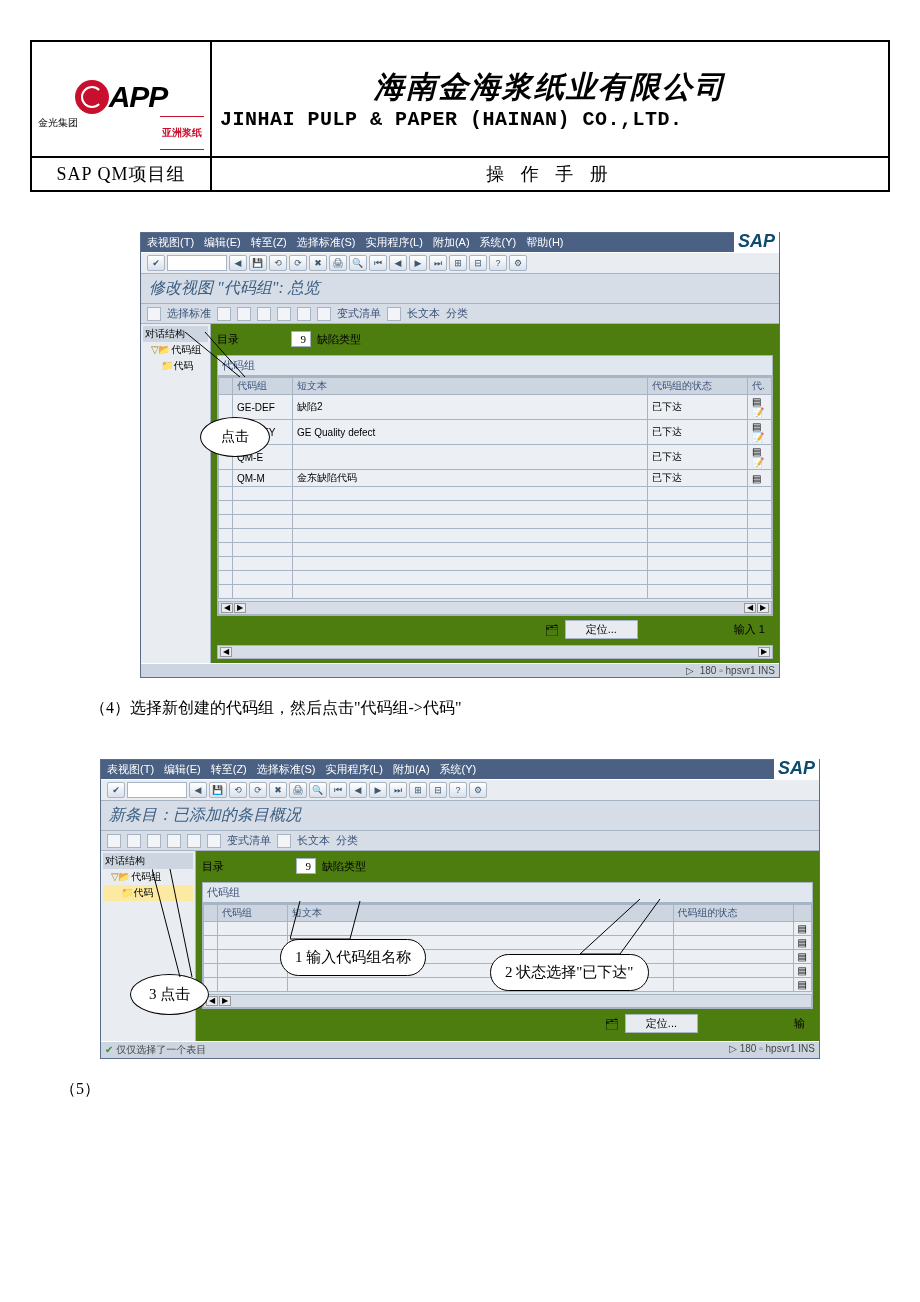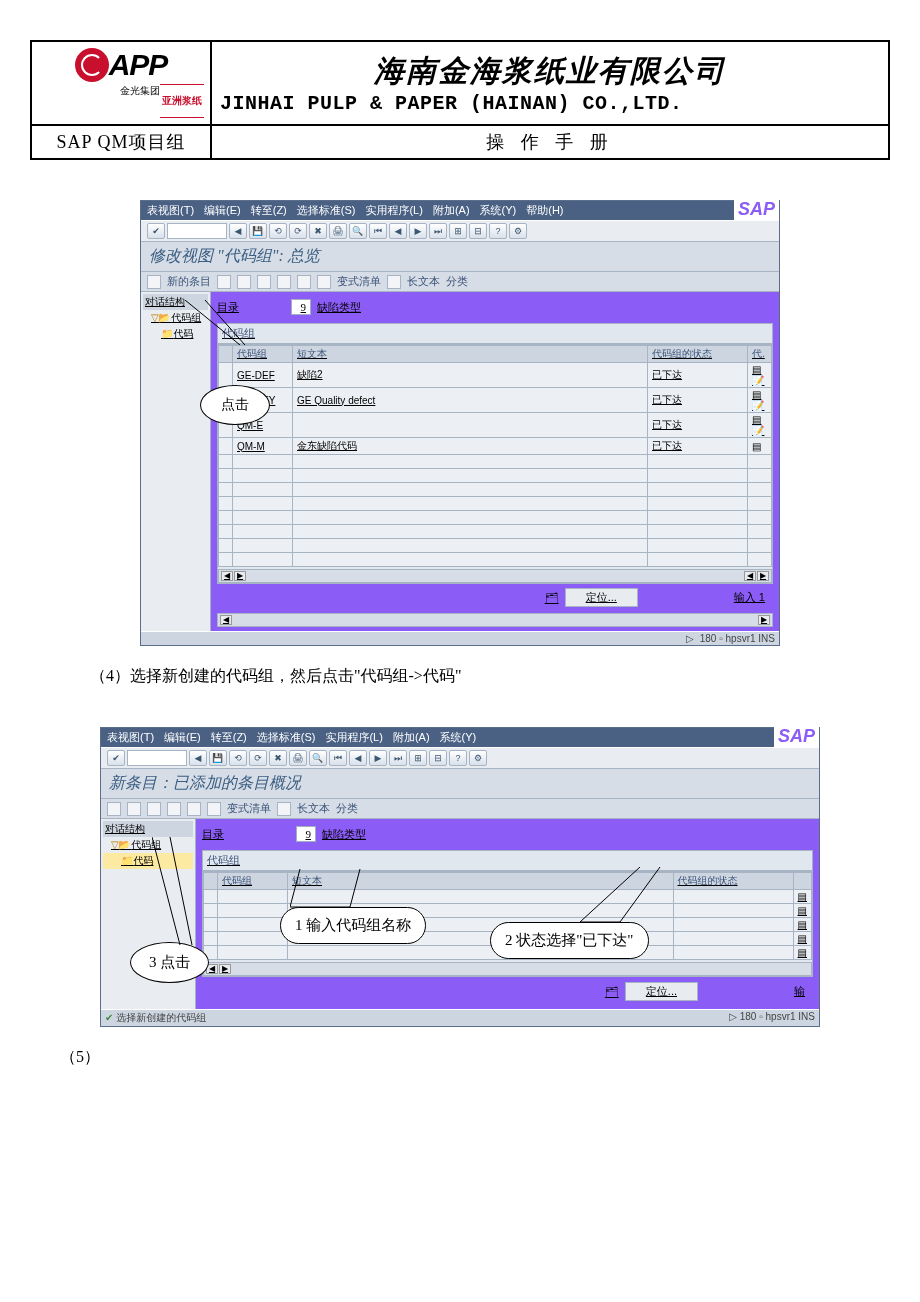--- a/index.html
+++ b/index.html
@@ -1,47 +1,47 @@
 <!DOCTYPE html>
 <html><head>
 <meta charset="utf-8">
 <style>
 * { margin:0; padding:0; box-sizing:border-box; }
 body { font-family: "SimSun", "宋体", serif; background:#fff; width:920px; margin:0 auto; color:#000; font-size:13px; }
 .page { padding:40px 30px; }
 .header-tbl { width:100%; border-collapse:collapse; border:2px solid #000; }
 .header-tbl td { border:2px solid #000; padding:4px 8px; vertical-align:middle; }
 .logo-cell { width:180px; text-align:center; padding:6px !important; }
-.logo-line { display:flex; align-items:center; justify-content:center; gap:0; }
+.logo-line { display:flex; align-items:center; justify-content:center; gap:0;margin-top:32px; }
 .logo-circ { width:34px; height:34px; border-radius:50%; background:#C8102E; display:inline-block; position:relative; }
 .logo-circ::after { content:""; position:absolute; inset:6px; border:2px solid #fff; border-radius:50%; border-right-color:transparent; }
 .app-txt { font-family:"Arial Black",sans-serif; font-weight:900; font-style:italic; font-size:30px; letter-spacing:-1px; }
-.logo-sub { font-size:10px; display:flex; justify-content:flex-end; margin-top:2px; }
+.logo-sub { font-size:10px; display:flex; justify-content:space-between; margin-top:2px; }
 .logo-sub .red { color:#C8102E; font-weight:bold; border-bottom:1px solid #C8102E; border-top:1px solid #C8102E; padding:9px 2px; }
 .comp-cn { font-family:"SimSun","宋体",serif; font-size:30px; font-weight:bold; text-align:center; font-style:italic; letter-spacing:2px; }
 .comp-en { font-family:"Courier New",monospace; font-size:20px; font-weight:bold; letter-spacing:0.5px; }
 .sap-cell { text-align:center; font-family:"SimSun",serif; font-size:18px; letter-spacing:1px; }
 .manual { text-align:center; font-family:"SimSun",serif; font-size:18px; letter-spacing:6px; }
 
 .shot-wrap { margin:40px auto 20px; width:640px; position:relative; }
 .sap-win { border:1px solid #5A6E8C; background:#D6DDE6; font-family:Tahoma,Arial,sans-serif; font-size:11px; }
 .sap-menubar { background:#4A6184; color:#fff; padding:2px 6px; display:flex; gap:10px; position:relative;align-items:flex-end; }
 .sap-menubar .sap-logo-box { position:absolute; right:0; top:-2px; background:#fff; padding:0 4px; }
-.sap-logo-txt { font-family:Arial,sans-serif; font-weight:900; font-style:italic; font-size:18px; color:#8b5cf6; }
+.sap-logo-txt { font-family:Arial,sans-serif; font-weight:900; font-style:italic; font-size:18px; color:#0c4a6e; }
 .sap-toolbar { background:#E9EDF1; border-top:1px solid #fff; border-bottom:1px solid #A7B4C4; padding:2px 6px; display:flex; gap:2px; align-items:center; }
 .tb-btn { width:18px; height:16px; border:1px solid #A7B4C4; background:linear-gradient(#fff,#D9E1EB); border-radius:2px; display:flex; align-items:center; justify-content:center; font-size:9px; color:#3C5770; }
 .sap-title { font-family:"SimSun",serif; font-style:italic; font-size:16px; color:#3B5E82; padding:4px 8px; background:#D6DDE6; border-bottom:1px solid #A7B4C4; }
 .sap-subtool { padding:2px 6px; display:flex; gap:6px; align-items:center; color:#3C537A; background:#D6DDE6; border-bottom:1px solid #A7B4C4; font-size:11px; }
 .sap-subtool .icn { width:14px; height:14px; border:1px solid #A7B4C4; background:#F2F4F7; display:inline-block; }
-.sap-body { display:flex; min-height:260px;text-decoration:underline; }
+.sap-body { display:flex; min-height:260px; }
 .tree-pane { width:70px; background:#E9EDF1; border-right:1px solid #A7B4C4; padding:2px; font-size:10px; }
 .tree-hdr { background:#CDD6E0; padding:1px 2px; }
 .tree-item { padding:1px 0 1px 8px; white-space:nowrap; }
 .tree-fldr { color:#B08000; }
-.main-pane { flex:1; background:#8b5cf6; padding:4px 6px; position:relative; display:flex; flex-direction:column; }
+.main-pane { flex:1; background:#4d7c0f; padding:4px 6px; position:relative; display:flex; flex-direction:column; }
 .fld-row { display:flex; gap:6px; align-items:center; margin:3px 0 8px; }
 .fld-lbl { font-size:11px; }
 .fld-inp { border:1px solid #A0B0C0; background:#fff; padding:1px 4px; font-size:11px; font-family:Tahoma; }
 .grid-hdr { background:#E1E7EE; padding:2px 4px; font-size:11px; color:#3C537A; border:1px solid #A7B4C4; }
 .grid { border:1px solid #A7B4C4; background:#E1E7EE; }
 .grid table { width:100%; border-collapse:collapse; font-size:10px; }
 .grid th { background:#CDD6E0; border:1px solid #A7B4C4; padding:1px 4px; text-align:left; font-weight:normal; color:#3C537A; }
 .grid td { border:1px solid #A7B4C4; padding:1px 4px; background:#ECEFF3; height:14px; }
 .grid tr.hl td { background:#FCD66E; color:#B87400; }
 .grid tr.hl td .orange { color:#D96F00; }
@@ -116,21 +116,21 @@
       <div class="tb-btn">▶</div>
       <div class="tb-btn">⏭</div>
       <div class="tb-btn">⊞</div>
       <div class="tb-btn">⊟</div>
       <div class="tb-btn">?</div>
       <div class="tb-btn">⚙</div>
     </div>
     <div class="sap-title">修改视图 "代码组": 总览</div>
     <div class="sap-subtool">
       <span class="icn"></span>
-      <span>新的条目</span>
+      <span>选择标准</span>
       <span class="icn"></span>
       <span class="icn"></span>
       <span class="icn"></span>
       <span class="icn"></span>
       <span class="icn"></span>
       <span class="icn"></span>
       <span>变式清单</span>
       <span class="icn"></span>
       <span>长文本</span>
       <span>分类</span>
@@ -393,21 +393,21 @@
         </div>
         <div class="ftr-row">
           <span class="lil-icn">🗂</span>
           <span class="ftr-btn">定位...</span>
           <span style="width:80px;"></span>
           <span>输</span>
         </div>
       </div>
     </div>
     <div class="stat-bar" style="justify-content:space-between;">
-      <span><span style="color:#3B8A3B;">✔</span> <span>选择新创建的代码组</span></span>
+      <span><span style="color:#3B8A3B;">✔</span> <span>仅仅选择了一个表目</span></span>
       <span>▷ <span>180 ▫ hpsvr1  INS</span></span>
     </div>
   </div>
 
   <div class="callout" style="left:180px;top:180px;border-radius:24px;padding:8px 14px;font-size:15px;"><span>1 输入代码组名称</span></div>
   <svg class="call-svg" style="left:190px;top:142px;width:120px;height:40px;">
     <polyline points="10,0 0,38 60,38 70,0" fill="none" stroke="#000"></polyline>
   </svg>
 
   <div class="callout" style="left:390px;top:195px;border-radius:24px;padding:8px 14px;font-size:15px;"><span>2 状态选择"已下达"</span></div>

